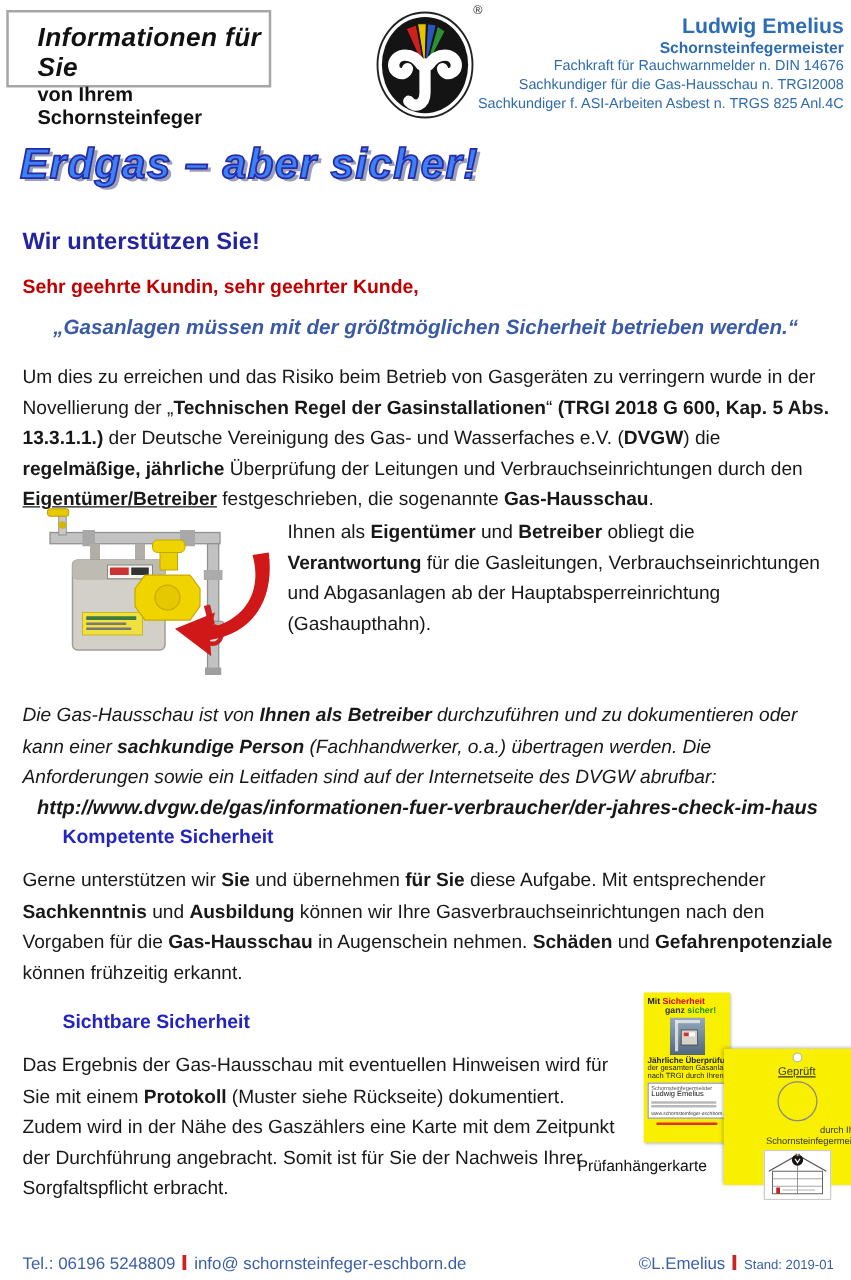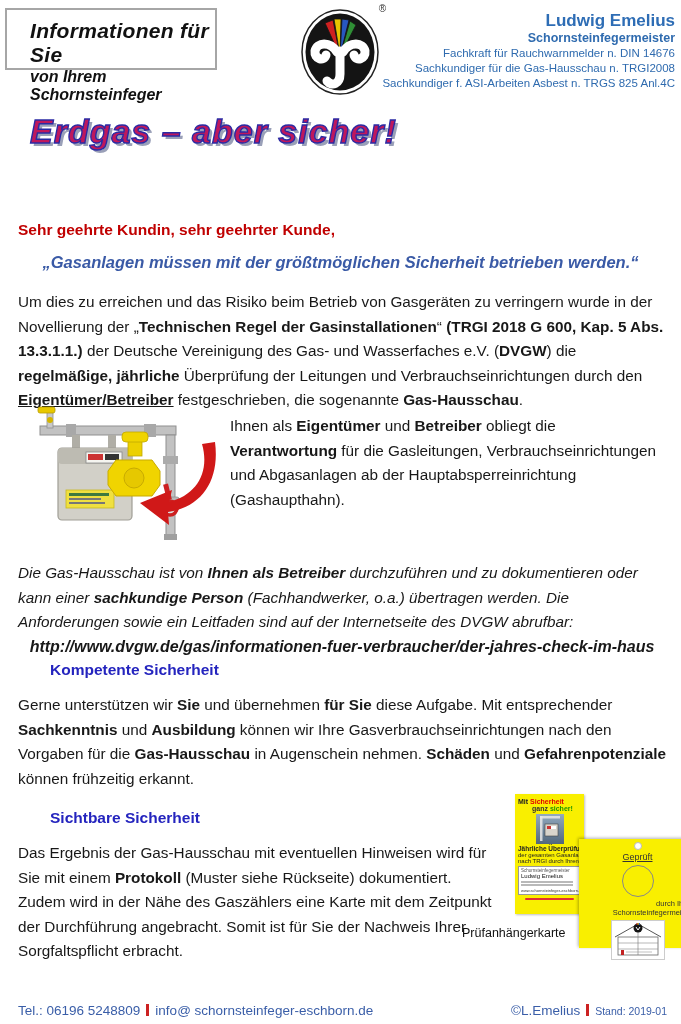--- a/index.html
+++ b/index.html
@@ -10,34 +10,34 @@
   .abs{position:absolute;}
   .b{font-weight:bold;}
   .u{text-decoration:underline;}
 
   
   .info-box{
     left:5px;top:8px;width:212px;height:62px;border:2px solid #a6a6a6;background:#fff;
     box-sizing:border-box;padding:9px 6px 0 23px;
   }
   .info-box .l1{font-size:21px;font-weight:bold;font-style:italic;letter-spacing:.3px;color:#111;}
-  .info-box .l2{font-size:16px;font-weight:bold;color:#111;margin-top:1px;font-style:italic;}
+  .info-box .l2{font-size:16px;font-weight:bold;color:#111;margin-top:1px;}
 
   .logo-wrap{left:300px;top:4px;width:84px;height:92px;}
   .logo-wrap .reg{position:absolute;right:-2px;top:-1px;font-size:10px;color:#333;}
 
   .hdr-contact{right:6px;top:11px;text-align:right;color:#2f6baf;line-height:15px;}
   .hdr-contact .name{font-size:17px;font-weight:bold;line-height:19px;color:#2e6db5;}
   .hdr-contact .role{font-size:12.5px;font-weight:bold;line-height:16px;}
   .hdr-contact .qual{font-size:11.5px;}
 
   
   .wordart{
-    left:30px;top:112px;font-size:34px;font-weight:bold;font-style:italic;letter-spacing:1px;
-    color:#be185d;-webkit-text-stroke:1.4px #2a2aa4;
+    left:16px;top:112px;font-size:34px;font-weight:bold;font-style:italic;letter-spacing:1px;
+    color:#3b82f6;-webkit-text-stroke:1.4px #2a2aa4;
     text-shadow:3px 3px 0 #9aa0b8;
   }
 
   .support-heading{left:18px;top:183px;font-size:19px;font-weight:bold;color:#24249e;}
   .salutation{left:18px;top:221px;font-size:15.5px;font-weight:bold;color:#c00000;}
   .quote{left:0;right:0;top:253px;text-align:center;font-size:16.5px;font-weight:bold;font-style:italic;color:#3a5aa6;}
 
   .body-par{font-size:15.3px;line-height:24.5px;color:#181818;}
   .para1{left:18px;top:290px;width:648px;}
 
@@ -125,20 +125,21 @@
   <div class="abs hdr-contact">
     <div class="name">Ludwig Emelius</div>
     <div class="role">Schornsteinfegermeister</div>
     <div class="qual">Fachkraft für Rauchwarnmelder n. DIN 14676</div>
     <div class="qual">Sachkundiger für die Gas-Hausschau n. TRGI2008</div>
     <div class="qual">Sachkundiger f. ASI-Arbeiten Asbest n. TRGS 825 Anl.4C</div>
   </div>
 
   <div class="abs wordart">Erdgas – aber sicher!</div>
 
+  <div class="abs support-heading">Wir unterstützen Sie!</div>
   <div class="abs salutation">Sehr geehrte Kundin, sehr geehrter Kunde,</div>
   <div class="abs quote">„Gasanlagen müssen mit der größtmöglichen Sicherheit betrieben werden.“</div>
 
   <div class="abs body-par para1"><span>Um dies zu erreichen und das Risiko beim Betrieb von Gasgeräten zu verringern wurde in der Novellierung der „</span><span class="b">Technischen Regel der Gasinstallationen</span><span>“ </span><span class="b">(TRGI 2018 G 600, Kap. 5 Abs. 13.3.1.1.)</span><span> der Deutsche Vereinigung des Gas- und Wasserfaches e.V. (</span><span class="b">DVGW</span><span>) die </span><span class="b">regelmäßige, jährliche</span><span> Überprüfung der Leitungen und Verbrauchseinrichtungen durch den </span><span class="b u">Eigentümer/Betreiber</span><span> festgeschrieben, die sogenannte </span><span class="b">Gas-Hausschau</span><span>.</span></div>
 
   <div class="abs figure">
     <svg width="204" height="150" viewBox="0 0 204 150">
 
       <rect x="24" y="28" width="136" height="9" fill="#c2c2c2" stroke="#8f8f8f" stroke-width="1"></rect>
       <rect x="50" y="26" width="10" height="13" fill="#a8a8a8"></rect>

